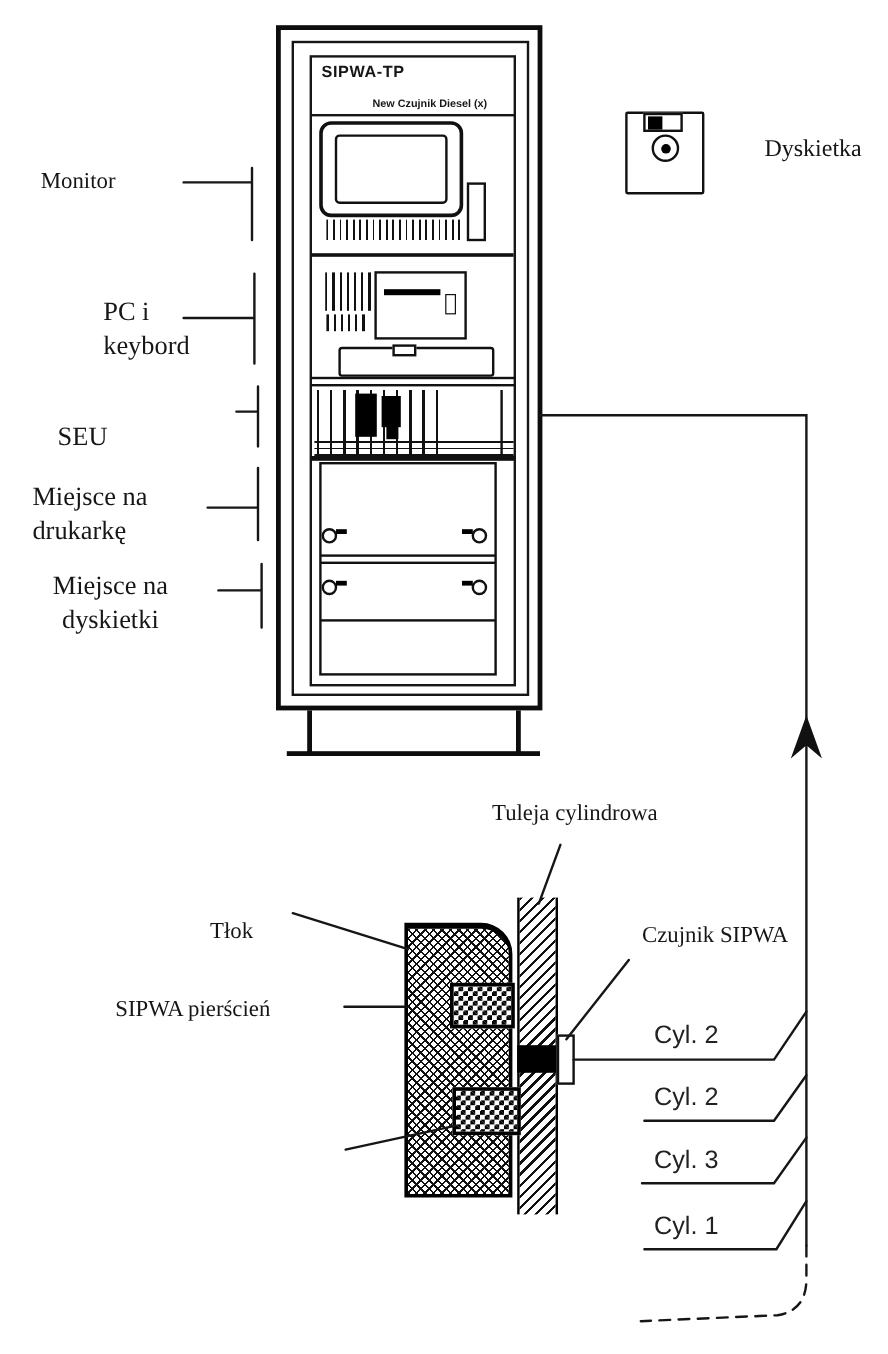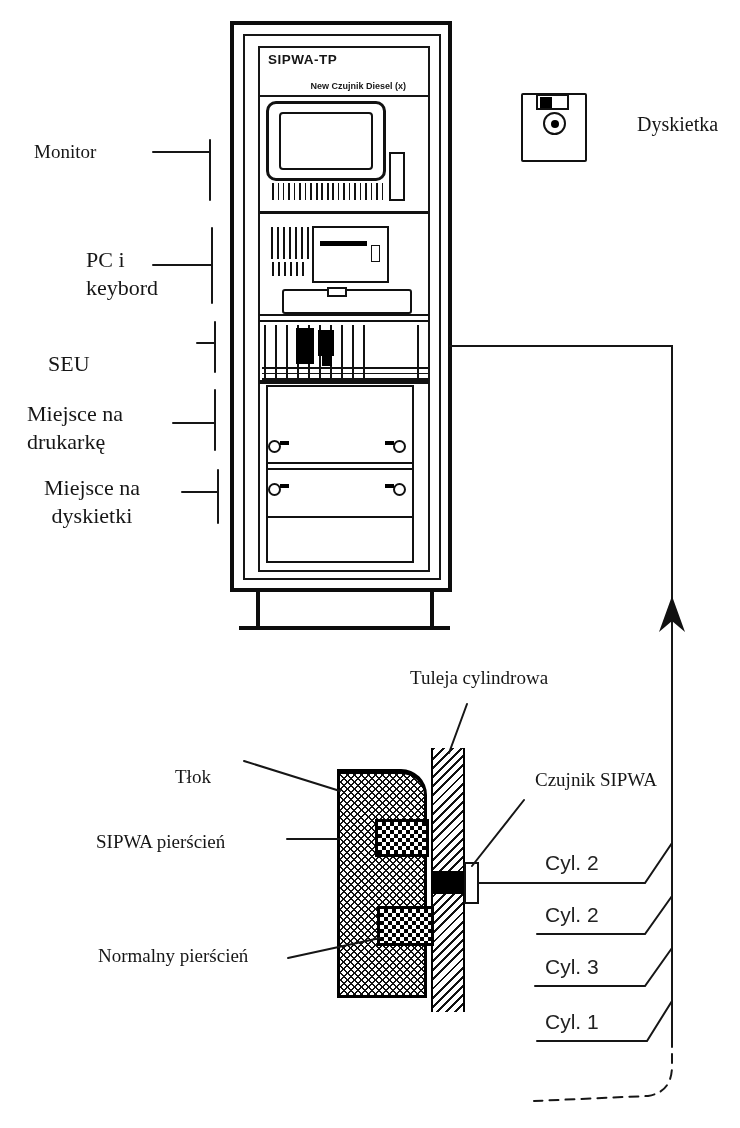--- a/index.html
+++ b/index.html
@@ -193,20 +193,19 @@
     <span>Miejsce na</span><br>
     <span>dyskietki</span>
   </div>
 
   <div class="lbl" style="left:637px;top:112px;font-size:20px;">Dyskietka</div>
 
   <div class="lbl lbl-lg" style="left:410px;top:666px;">Tuleja cylindrowa</div>
   <div class="lbl lbl-lg" style="left:175px;top:741px;margin-top:24px;">Tłok</div>
   <div class="lbl lbl-lg" style="left:96px;top:802px;margin-top:28px;">SIPWA pierścień</div>
   <div class="lbl lbl-lg" style="left:535px;top:768px;">Czujnik SIPWA</div>
-  <div class="lbl lbl-lg" style="left:98px;top:944px;">Normalny pierścień</div>
 
   <div class="cyl-lbl" style="left:545px;top:851px;">Cyl. 2</div>
   <div class="cyl-lbl" style="left:545px;top:903px;">Cyl. 2</div>
   <div class="cyl-lbl" style="left:545px;top:955px;text-align:center;">Cyl. 3</div>
   <div class="cyl-lbl" style="left:545px;top:1010px;">Cyl. 1</div>
 
 </div>
 
 </body></html>

